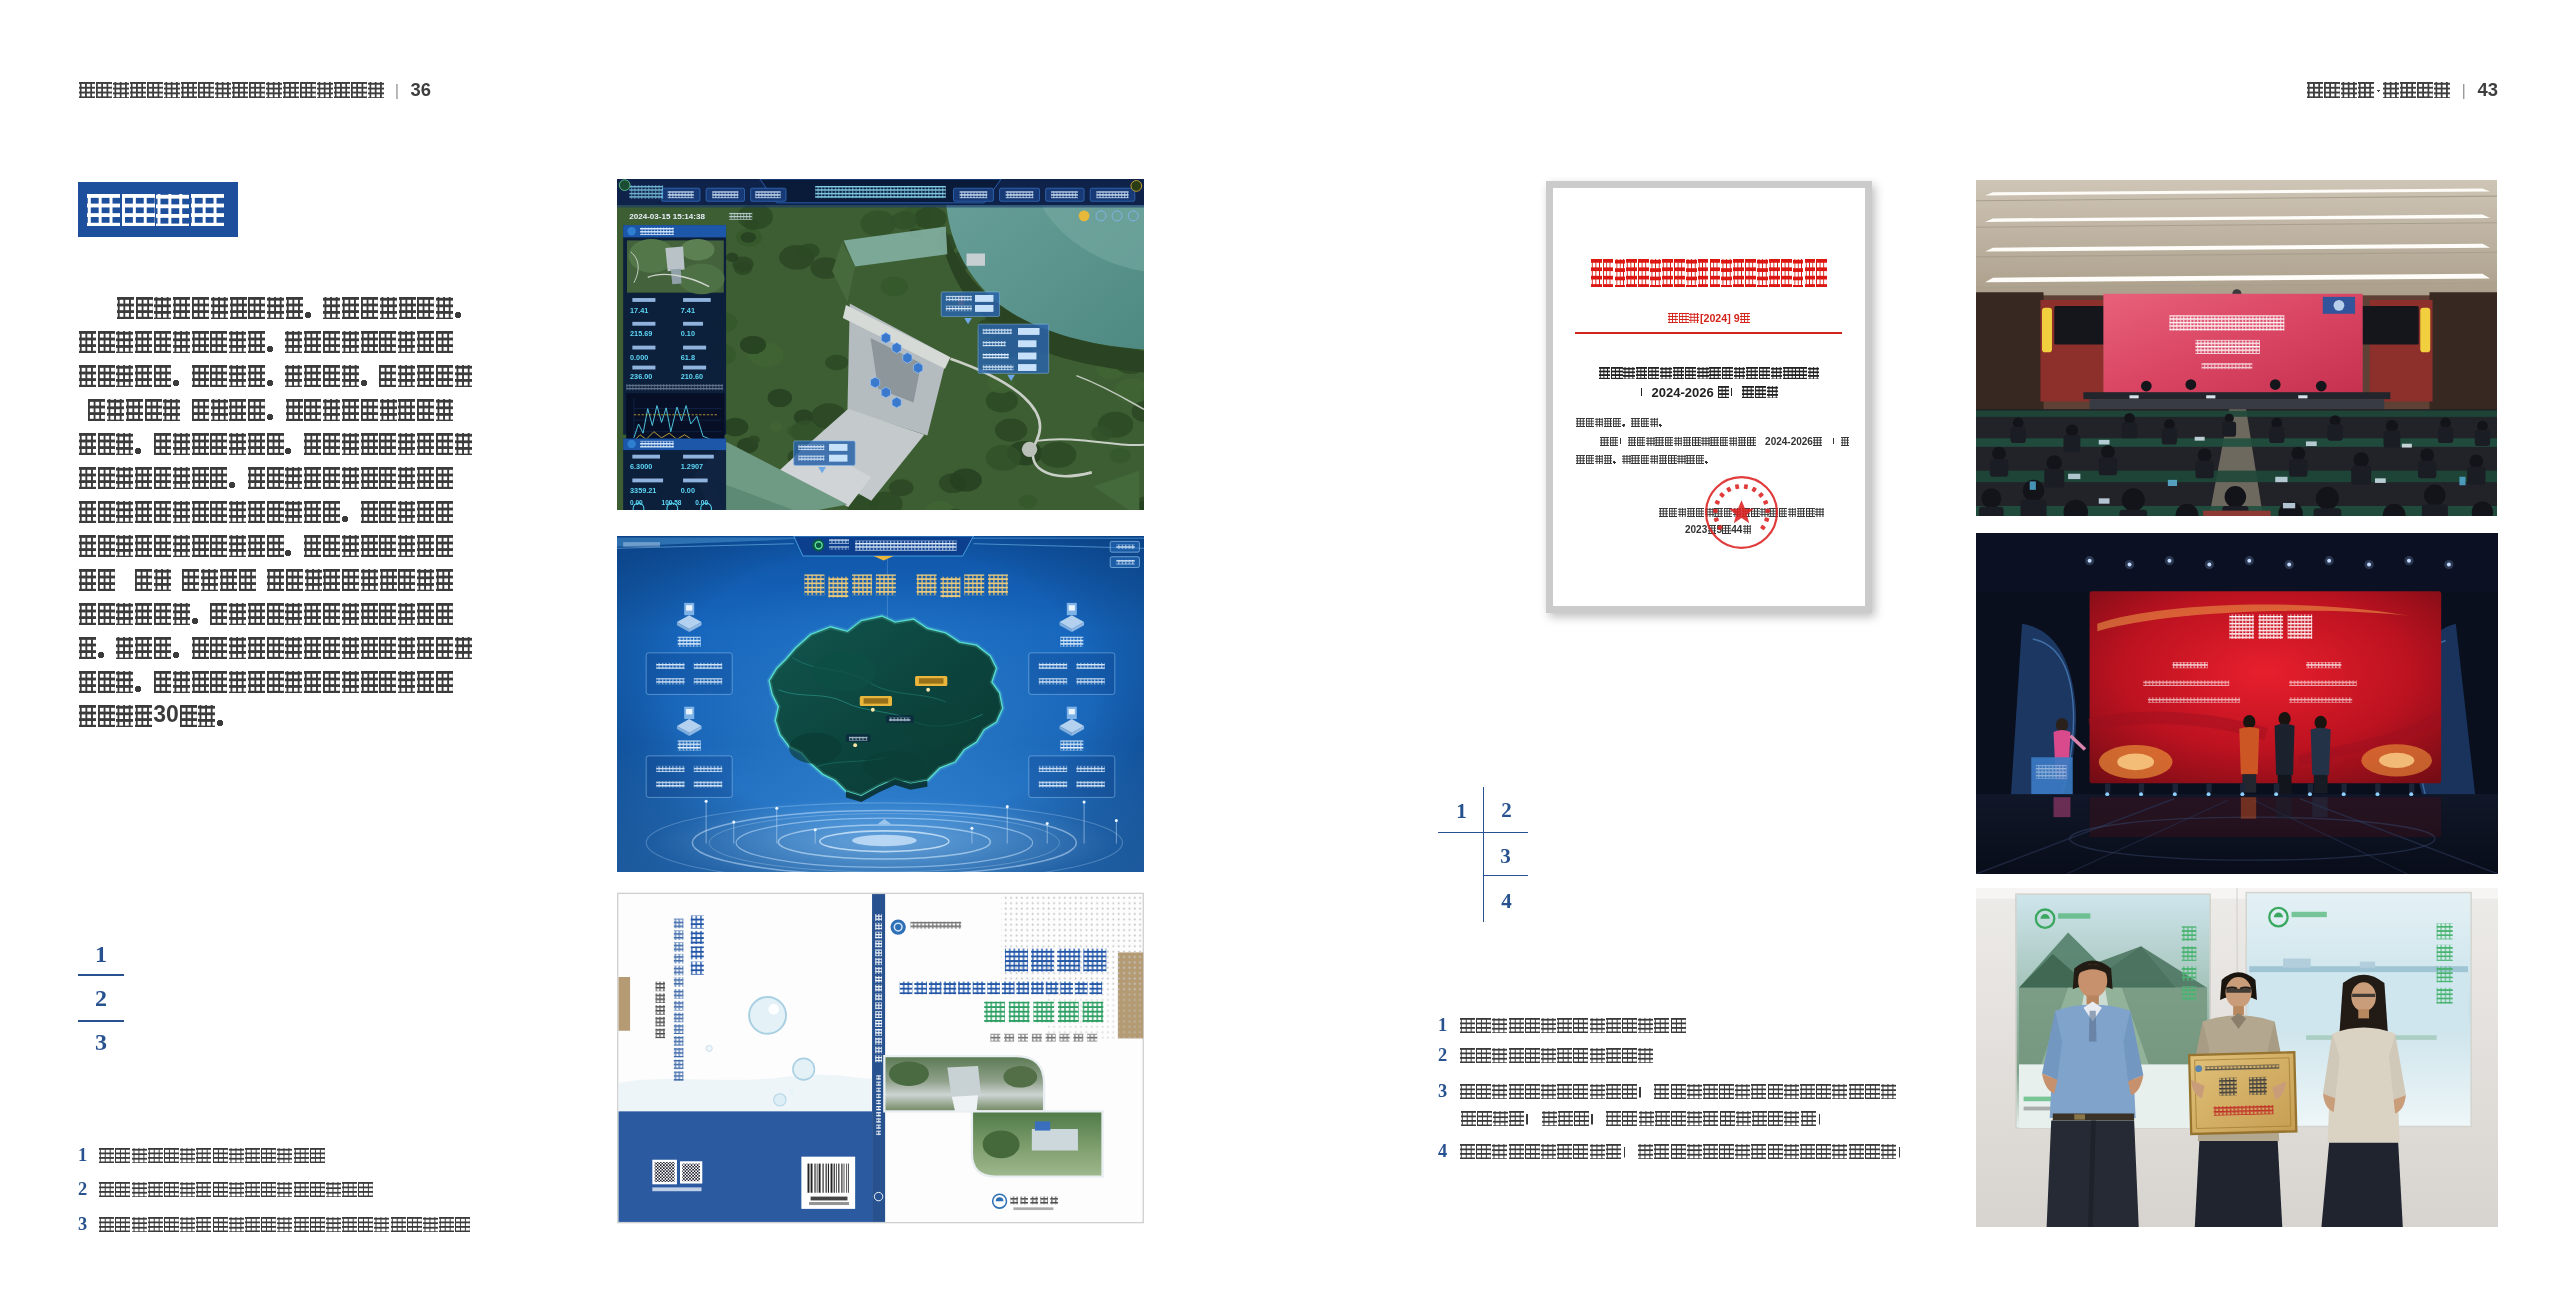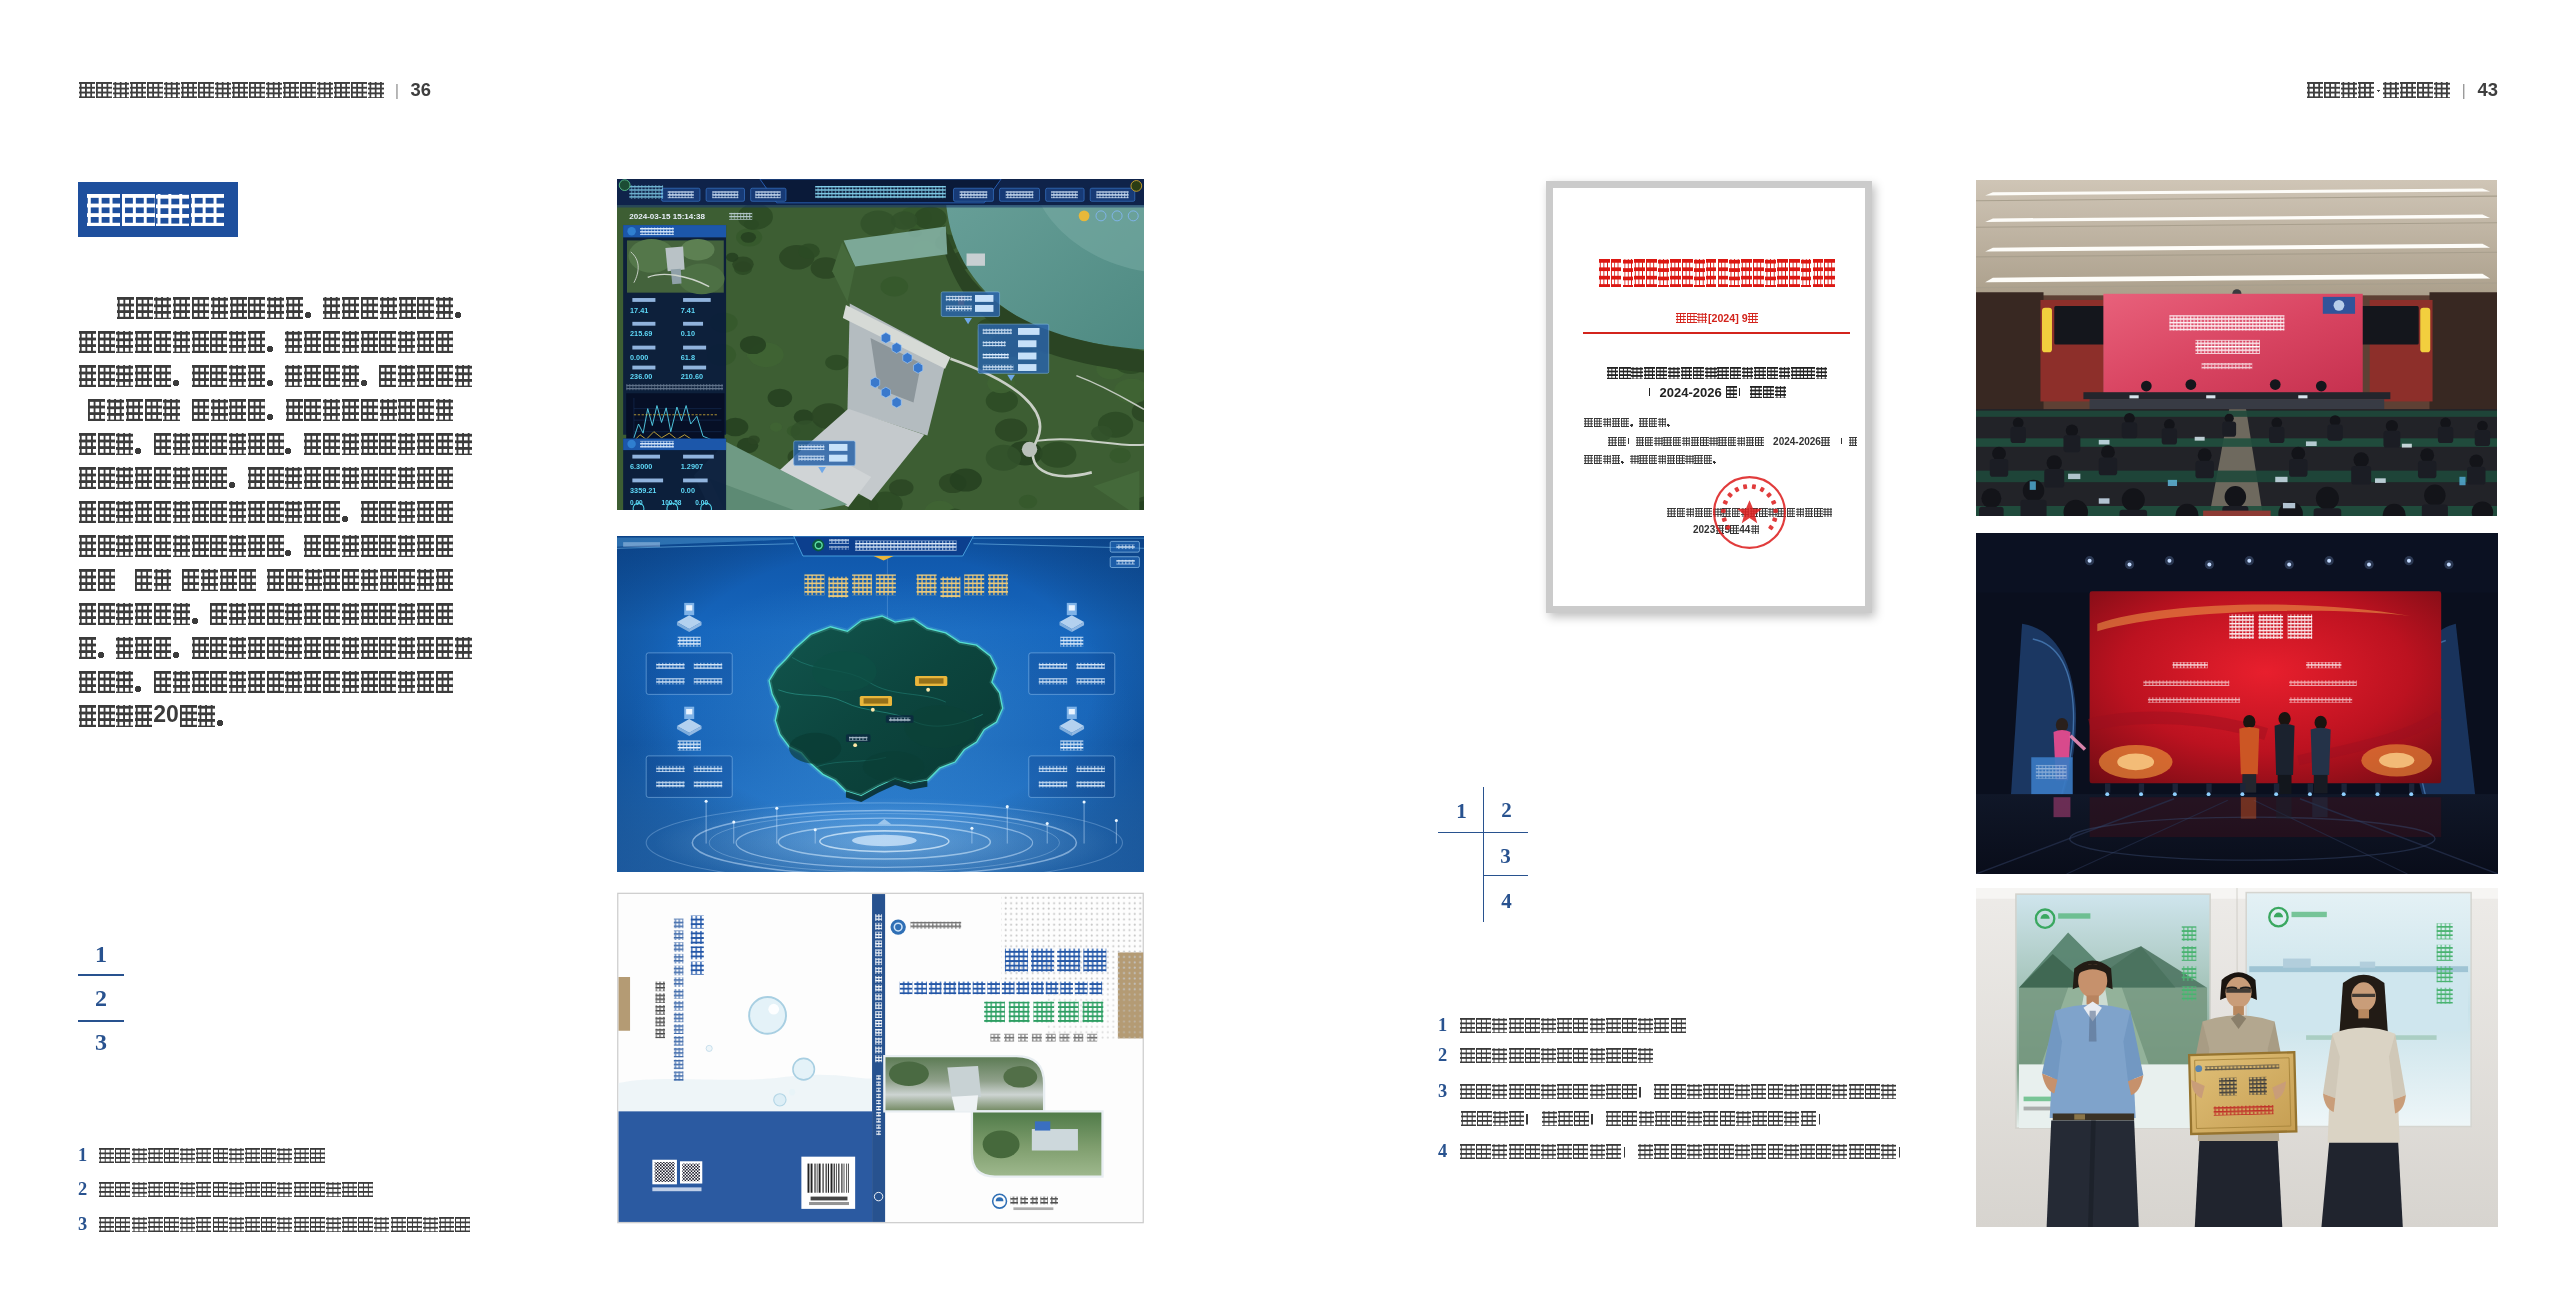--- a/index.html
+++ b/index.html
@@ -28,21 +28,21 @@
 
 .num{color:#28528f;font-weight:bold;text-align:center;font-family:"Liberation Serif",serif}
 .nline{background:#28528f}
 
 .cap{color:#3a3a3a;font-weight:bold;font-size:18.4px;line-height:18.4px;white-space:nowrap}
 .cap i{width:15px;height:15.4px;margin:0 0.6px;vertical-align:-1.9px}
 .cap .n{color:#28528f;display:inline-block;width:10.7px;margin-right:10px;font-family:"Liberation Serif",serif}
 .cap .n2{color:#28528f;display:inline-block;width:11.5px;margin-right:10px;font-family:"Liberation Serif",serif}
 
 .doc{left:1546px;top:181px;width:326px;height:432px;background:#fff;border:7px solid #cbcbcb;box-shadow:3.1px 3.8px 9.2px rgba(0,0,0,.25)}
-.doc .in{position:absolute;left:8px;top:0;width:312px;height:418px}
+.doc .in{position:absolute;left:0;top:0;width:312px;height:418px}
 .dred{color:#dc1712}
 .doc .t1{top:71px;left:0;width:312px;text-align:center;white-space:nowrap}
 .doc .t1 i{width:10.7px;height:28px;margin:0 0.6px}
 .doc .no{top:123px;left:0;width:312px;text-align:center;color:#d3241c;font-size:10.7px;font-weight:bold;line-height:14px}
 .doc .no i{width:10px;height:10px;margin:0 0.4px;vertical-align:-0.8px}
 .doc .rule{top:144px;left:22px;width:267px;height:1.5px;background:#d3241c}
 .doc .bt{color:#222;font-weight:bold;font-size:13px;line-height:15.4px;width:312px;text-align:center;white-space:nowrap}
 .doc .bt i{width:11.5px;height:12.3px;margin:0 0.4px;vertical-align:-1.2px}
 .doc .bd{color:#333;font-size:10px;line-height:12.3px;white-space:nowrap}
 .doc .bd i{width:8.4px;height:9.2px;margin:0 0.4px;vertical-align:-0.8px}
@@ -56,21 +56,21 @@
     <div class="ln"><i class="g"></i><i class="g"></i><i class="g"></i><i class="g"></i><i class="g"></i><i class="p"></i><i class="g"></i><i class="g"></i><i class="g"></i><i class="g"></i><i class="p"></i><i class="g"></i><i class="g"></i><i class="g"></i><i class="g"></i><i class="p"></i><i class="g"></i><i class="g"></i><i class="g"></i><i class="g"></i><i class="g"></i></div>
     <div class="ln"><i class="q"></i><i class="g"></i><i class="g"></i><i class="g"></i><i class="g"></i><i class="g"></i><i class="q"></i><i class="g"></i><i class="g"></i><i class="g"></i><i class="g"></i><i class="p"></i><i class="g"></i><i class="g"></i><i class="g"></i><i class="g"></i><i class="g"></i><i class="g"></i><i class="g"></i><i class="g"></i><i class="g"></i></div>
     <div class="ln"><i class="g"></i><i class="g"></i><i class="g"></i><i class="p"></i><i class="g"></i><i class="g"></i><i class="g"></i><i class="g"></i><i class="g"></i><i class="g"></i><i class="g"></i><i class="p"></i><i class="g"></i><i class="g"></i><i class="g"></i><i class="g"></i><i class="g"></i><i class="g"></i><i class="g"></i><i class="g"></i><i class="g"></i></div>
     <div class="ln"><i class="g"></i><i class="g"></i><i class="g"></i><i class="g"></i><i class="g"></i><i class="g"></i><i class="g"></i><i class="g"></i><i class="p"></i><i class="g"></i><i class="g"></i><i class="g"></i><i class="g"></i><i class="g"></i><i class="g"></i><i class="g"></i><i class="g"></i><i class="g"></i><i class="g"></i><i class="g"></i></div>
     <div class="ln"><i class="g"></i><i class="g"></i><i class="g"></i><i class="g"></i><i class="g"></i><i class="g"></i><i class="g"></i><i class="g"></i><i class="g"></i><i class="g"></i><i class="g"></i><i class="g"></i><i class="g"></i><i class="g"></i><i class="p"></i><i class="g"></i><i class="g"></i><i class="g"></i><i class="g"></i><i class="g"></i></div>
     <div class="ln"><i class="g"></i><i class="g"></i><i class="g"></i><i class="g"></i><i class="g"></i><i class="g"></i><i class="g"></i><i class="g"></i><i class="g"></i><i class="g"></i><i class="g"></i><i class="p"></i><i class="g"></i><i class="g"></i><i class="g"></i><i class="g"></i><i class="g"></i><i class="g"></i><i class="g"></i><i class="g"></i></div>
     <div class="ln"><i class="g"></i><i class="g"></i><i class="q"></i><i class="q"></i><i class="g"></i><i class="g"></i><i class="q"></i><i class="g"></i><i class="g"></i><i class="g"></i><i class="g"></i><i class="q"></i><i class="g"></i><i class="g"></i><i class="g"></i><i class="g"></i><i class="g"></i><i class="g"></i><i class="g"></i><i class="g"></i><i class="g"></i><i class="g"></i></div>
     <div class="ln"><i class="g"></i><i class="g"></i><i class="g"></i><i class="g"></i><i class="g"></i><i class="g"></i><i class="p"></i><i class="g"></i><i class="g"></i><i class="g"></i><i class="g"></i><i class="g"></i><i class="g"></i><i class="g"></i><i class="g"></i><i class="g"></i><i class="g"></i><i class="g"></i><i class="g"></i><i class="g"></i></div>
     <div class="ln"><i class="g"></i><i class="p"></i><i class="g"></i><i class="g"></i><i class="g"></i><i class="p"></i><i class="g"></i><i class="g"></i><i class="g"></i><i class="g"></i><i class="g"></i><i class="g"></i><i class="g"></i><i class="g"></i><i class="g"></i><i class="g"></i><i class="g"></i><i class="g"></i><i class="g"></i><i class="g"></i><i class="g"></i></div>
     <div class="ln"><i class="g"></i><i class="g"></i><i class="g"></i><i class="p"></i><i class="g"></i><i class="g"></i><i class="g"></i><i class="g"></i><i class="g"></i><i class="g"></i><i class="g"></i><i class="g"></i><i class="g"></i><i class="g"></i><i class="g"></i><i class="g"></i><i class="g"></i><i class="g"></i><i class="g"></i><i class="g"></i></div>
-    <div class="ln"><i class="g"></i><i class="g"></i><i class="g"></i><i class="g"></i><b>20</b><i class="g"></i><i class="g"></i><i class="p"></i></div>
+    <div class="ln"><i class="g"></i><i class="g"></i><i class="g"></i><i class="g"></i><b>30</b><i class="g"></i><i class="g"></i><i class="p"></i></div>
   </div>
 <div class="a num" style="left:78px;top:945px;width:46px;font-size:24px;line-height:19px">1</div>
 <div class="a nline" style="left:78px;top:974px;width:46px;height:1.5px"></div>
 <div class="a num" style="left:78px;top:989px;width:46px;font-size:24px;line-height:19px">2</div>
 <div class="a nline" style="left:78px;top:1020px;width:46px;height:1.5px"></div>
 <div class="a num" style="left:78px;top:1033px;width:46px;font-size:24px;line-height:19px">3</div>
 <div class="a cap" style="left:78px;top:1146px"><span class="n">1</span><i class="g"></i><i class="g"></i><i class="g"></i><i class="g"></i><i class="g"></i><i class="g"></i><i class="g"></i><i class="g"></i><i class="g"></i><i class="g"></i><i class="g"></i><i class="g"></i><i class="g"></i><i class="g"></i></div>
 <div class="a cap" style="left:78px;top:1180px"><span class="n">2</span><i class="g"></i><i class="g"></i><i class="g"></i><i class="g"></i><i class="g"></i><i class="g"></i><i class="g"></i><i class="g"></i><i class="g"></i><i class="g"></i><i class="g"></i><i class="g"></i><i class="g"></i><i class="g"></i><i class="g"></i><i class="g"></i><i class="g"></i></div>
 <div class="a cap" style="left:78px;top:1215px"><span class="n">3</span><i class="g"></i><i class="g"></i><i class="g"></i><i class="g"></i><i class="g"></i><i class="g"></i><i class="g"></i><i class="g"></i><i class="g"></i><i class="g"></i><i class="g"></i><i class="g"></i><i class="g"></i><i class="g"></i><i class="g"></i><i class="g"></i><i class="g"></i><i class="g"></i><i class="g"></i><i class="g"></i><i class="g"></i><i class="g"></i><i class="g"></i></div>
 <div class="a nline" style="left:1483px;top:787px;width:1.2px;height:135px"></div>

